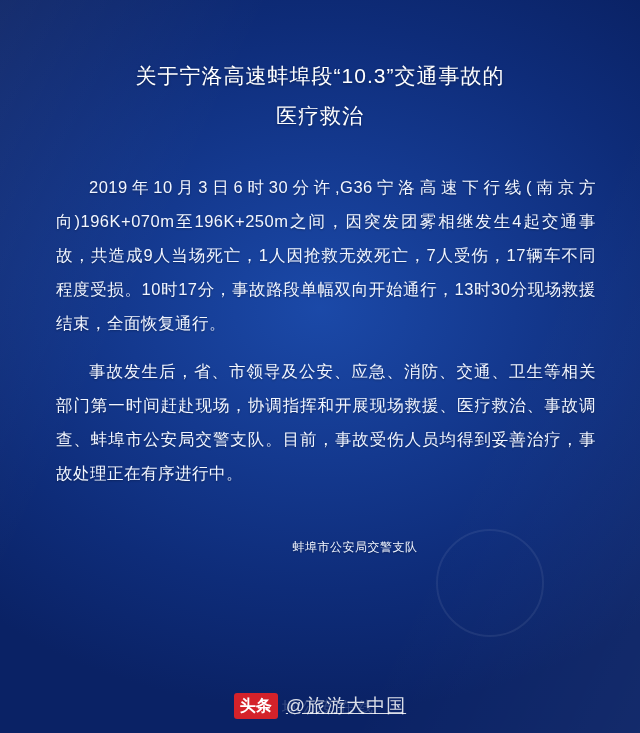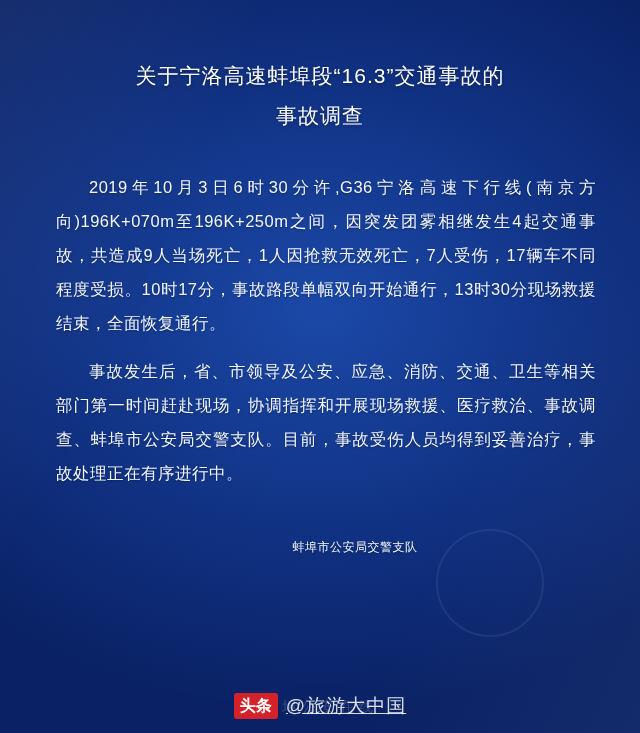--- a/index.html
+++ b/index.html
@@ -140,22 +140,22 @@
 </head>
 <body>
 
 <div class="page">
 
   <div class="seal"></div>
 
   <div class="content">
 
     <div class="title">
-      <span class="title-line">关于宁洛高速蚌埠段“16.3”交通事故的</span>
-      <span class="title-line">事故调查</span>
+      <span class="title-line">关于宁洛高速蚌埠段“10.3”交通事故的</span>
+      <span class="title-line">医疗救治</span>
     </div>
 
     <div class="body-block">
       <p class="para">2019年10月3日6时30分许,G36宁洛高速下行线(南京方向)196K+070m至196K+250m之间，因突发团雾相继发生4起交通事故，共造成9人当场死亡，1人因抢救无效死亡，7人受伤，17辆车不同程度受损。10时17分，事故路段单幅双向开始通行，13时30分现场救援结束，全面恢复通行。</p>
       <p class="para">事故发生后，省、市领导及公安、应急、消防、交通、卫生等相关部门第一时间赶赴现场，协调指挥和开展现场救援、医疗救治、事故调查、蚌埠市公安局交警支队。目前，事故受伤人员均得到妥善治疗，事故处理正在有序进行中。</p>
     </div>
 
     <div class="signature">
       <span class="sig-line">蚌埠市公安局交警支队</span>
     </div>

